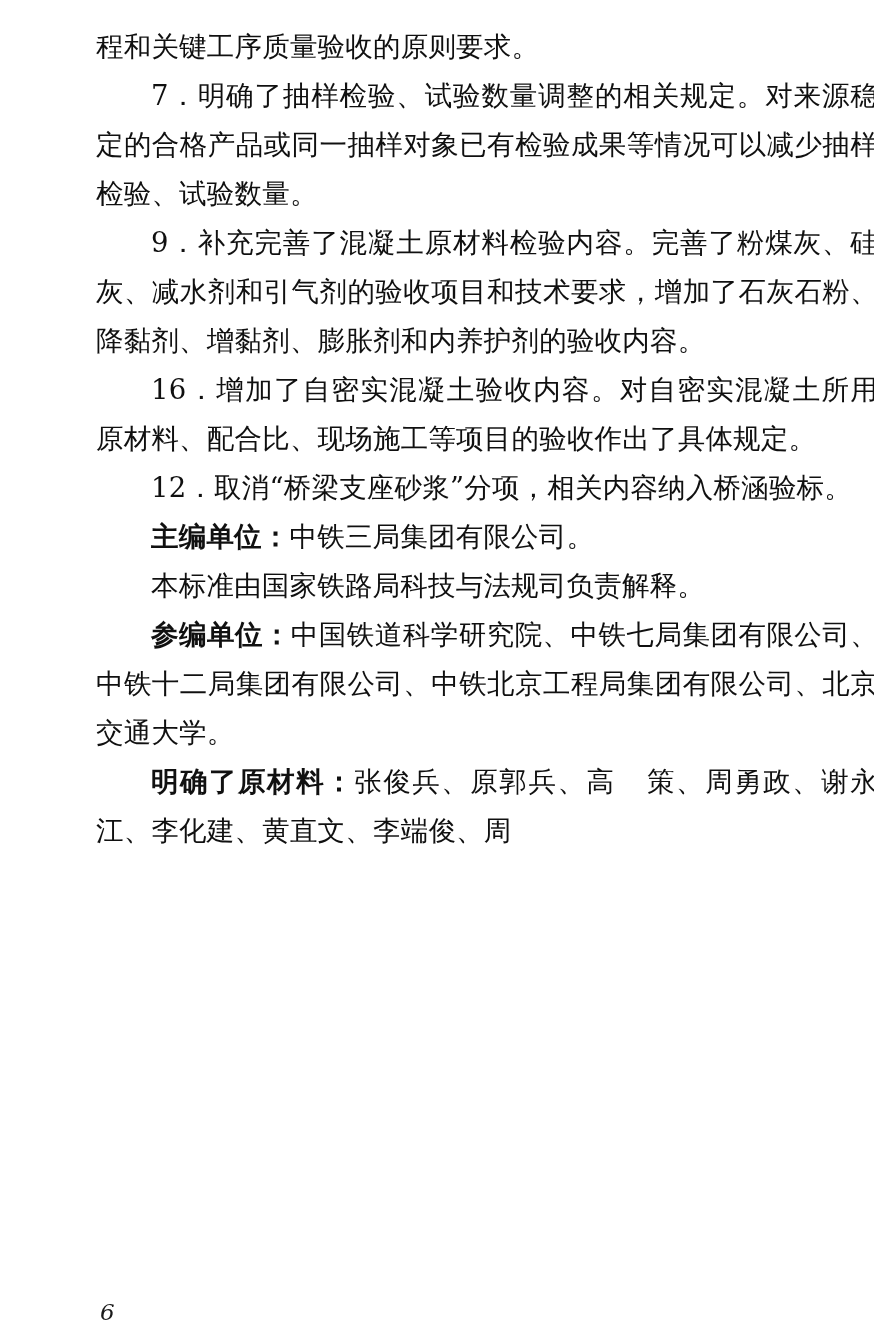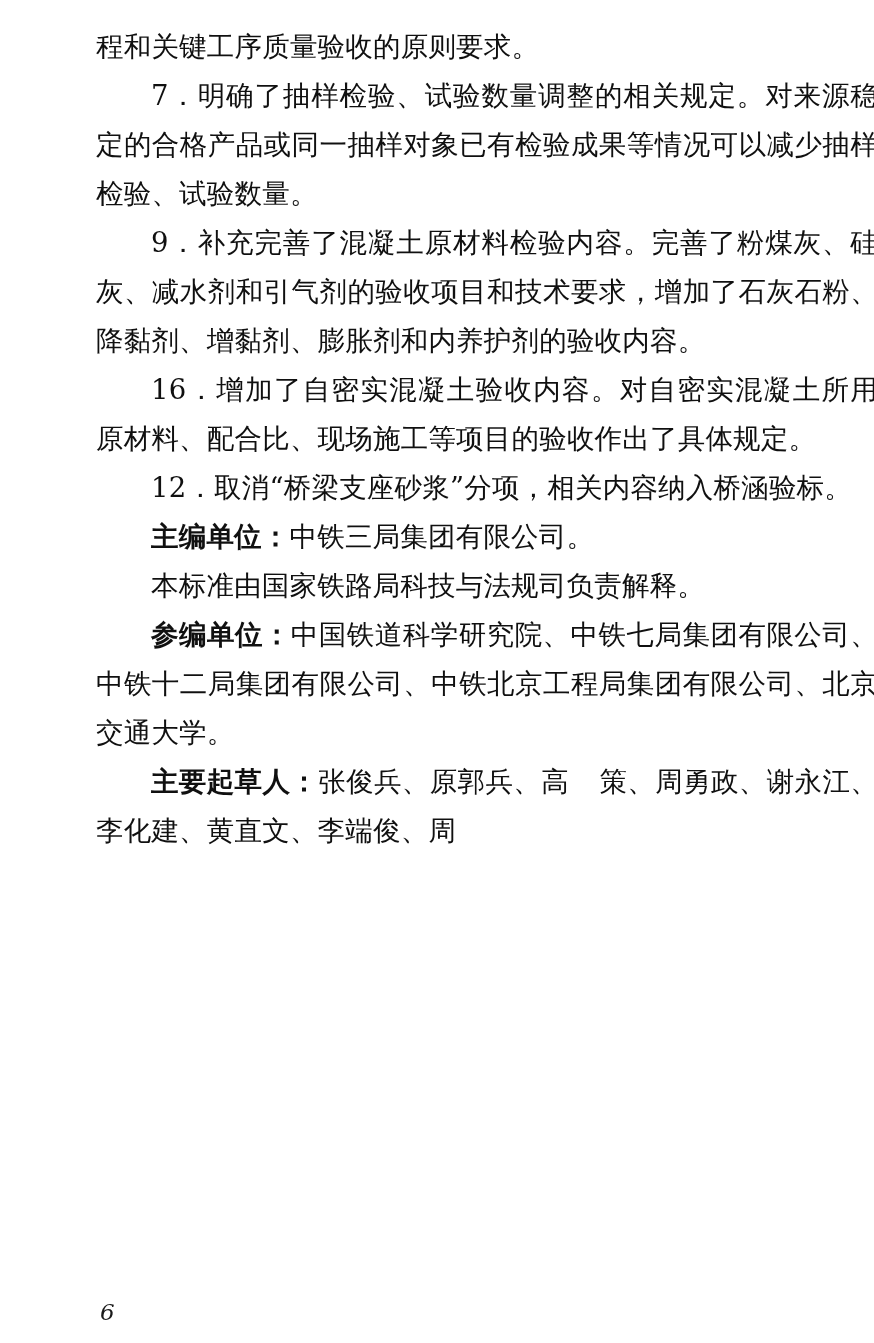--- a/index.html
+++ b/index.html
@@ -73,19 +73,19 @@
 
     <p class="para">12．取消“桥梁支座砂浆”分项，相关内容纳入桥涵验标。</p>
 
 
     <p class="para"><span class="label">主编单位：</span><span>中铁三局集团有限公司。</span></p>
 
     <p class="para">本标准由国家铁路局科技与法规司负责解释。</p>
 
     <p class="para"><span class="label">参编单位：</span><span>中国铁道科学研究院、中铁七局集团有限公司、中铁十二局集团有限公司、中铁北京工程局集团有限公司、北京交通大学。</span></p>
 
-    <p class="para"><span class="label">主要起草人：</span><span>张俊兵、原郭兵、高</span><span class="wide-space"></span><span>策、周勇政、谢永江、李化建、黄直文、李端俊、周</span><span class="wide-space"></span><span class="wide-space"></span></p>
+    <p class="para"><span class="label">明确了原材料：</span><span>张俊兵、原郭兵、高</span><span class="wide-space"></span><span>策、周勇政、谢永江、李化建、黄直文、李端俊、周</span><span class="wide-space"></span><span class="wide-space"></span></p>
 
   </div>
 
   <div class="page-number">6</div>
 
 </div>
 
 </body></html>

